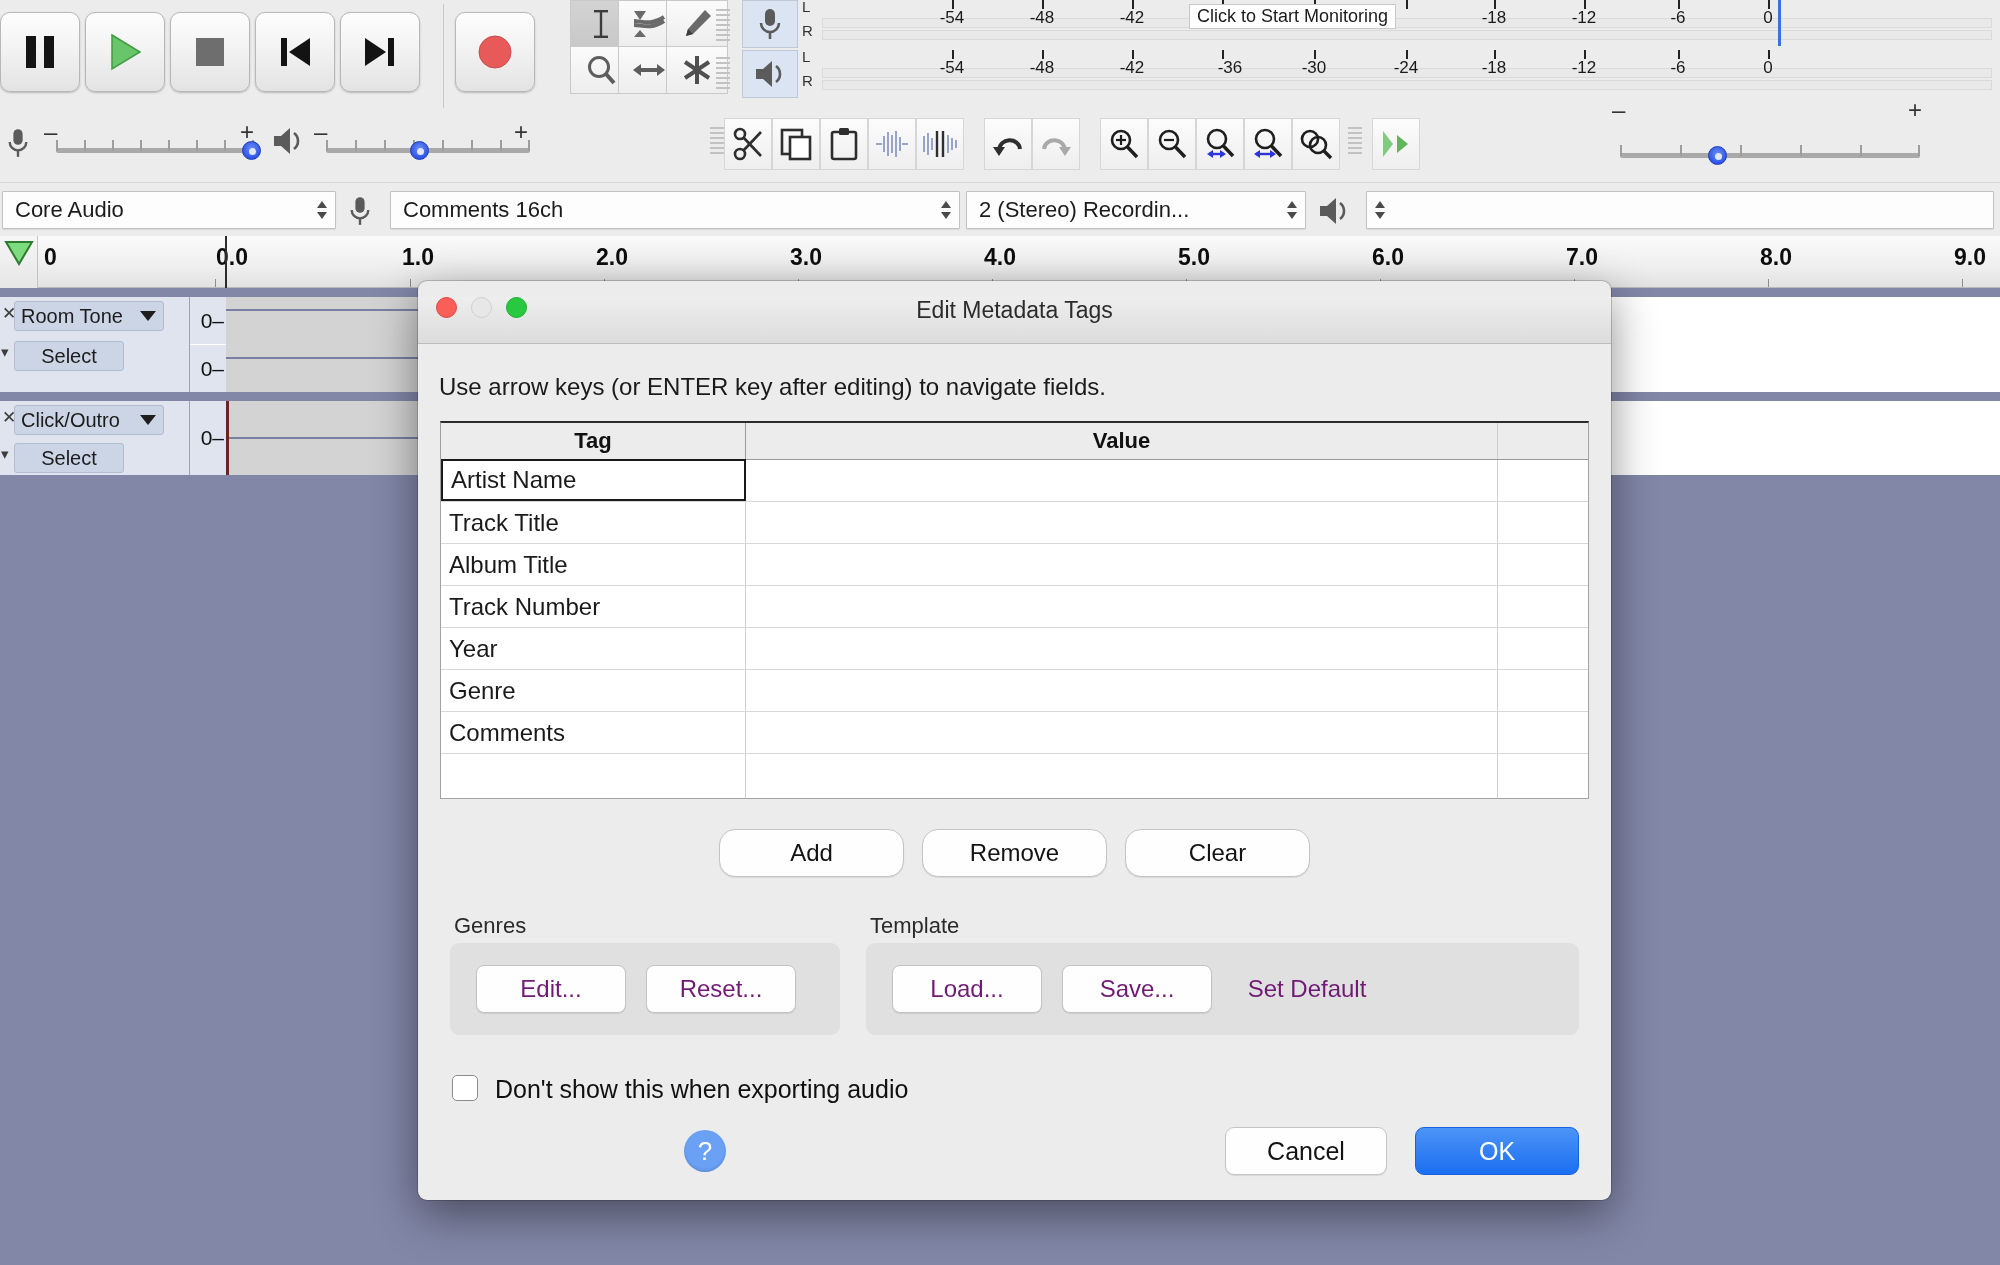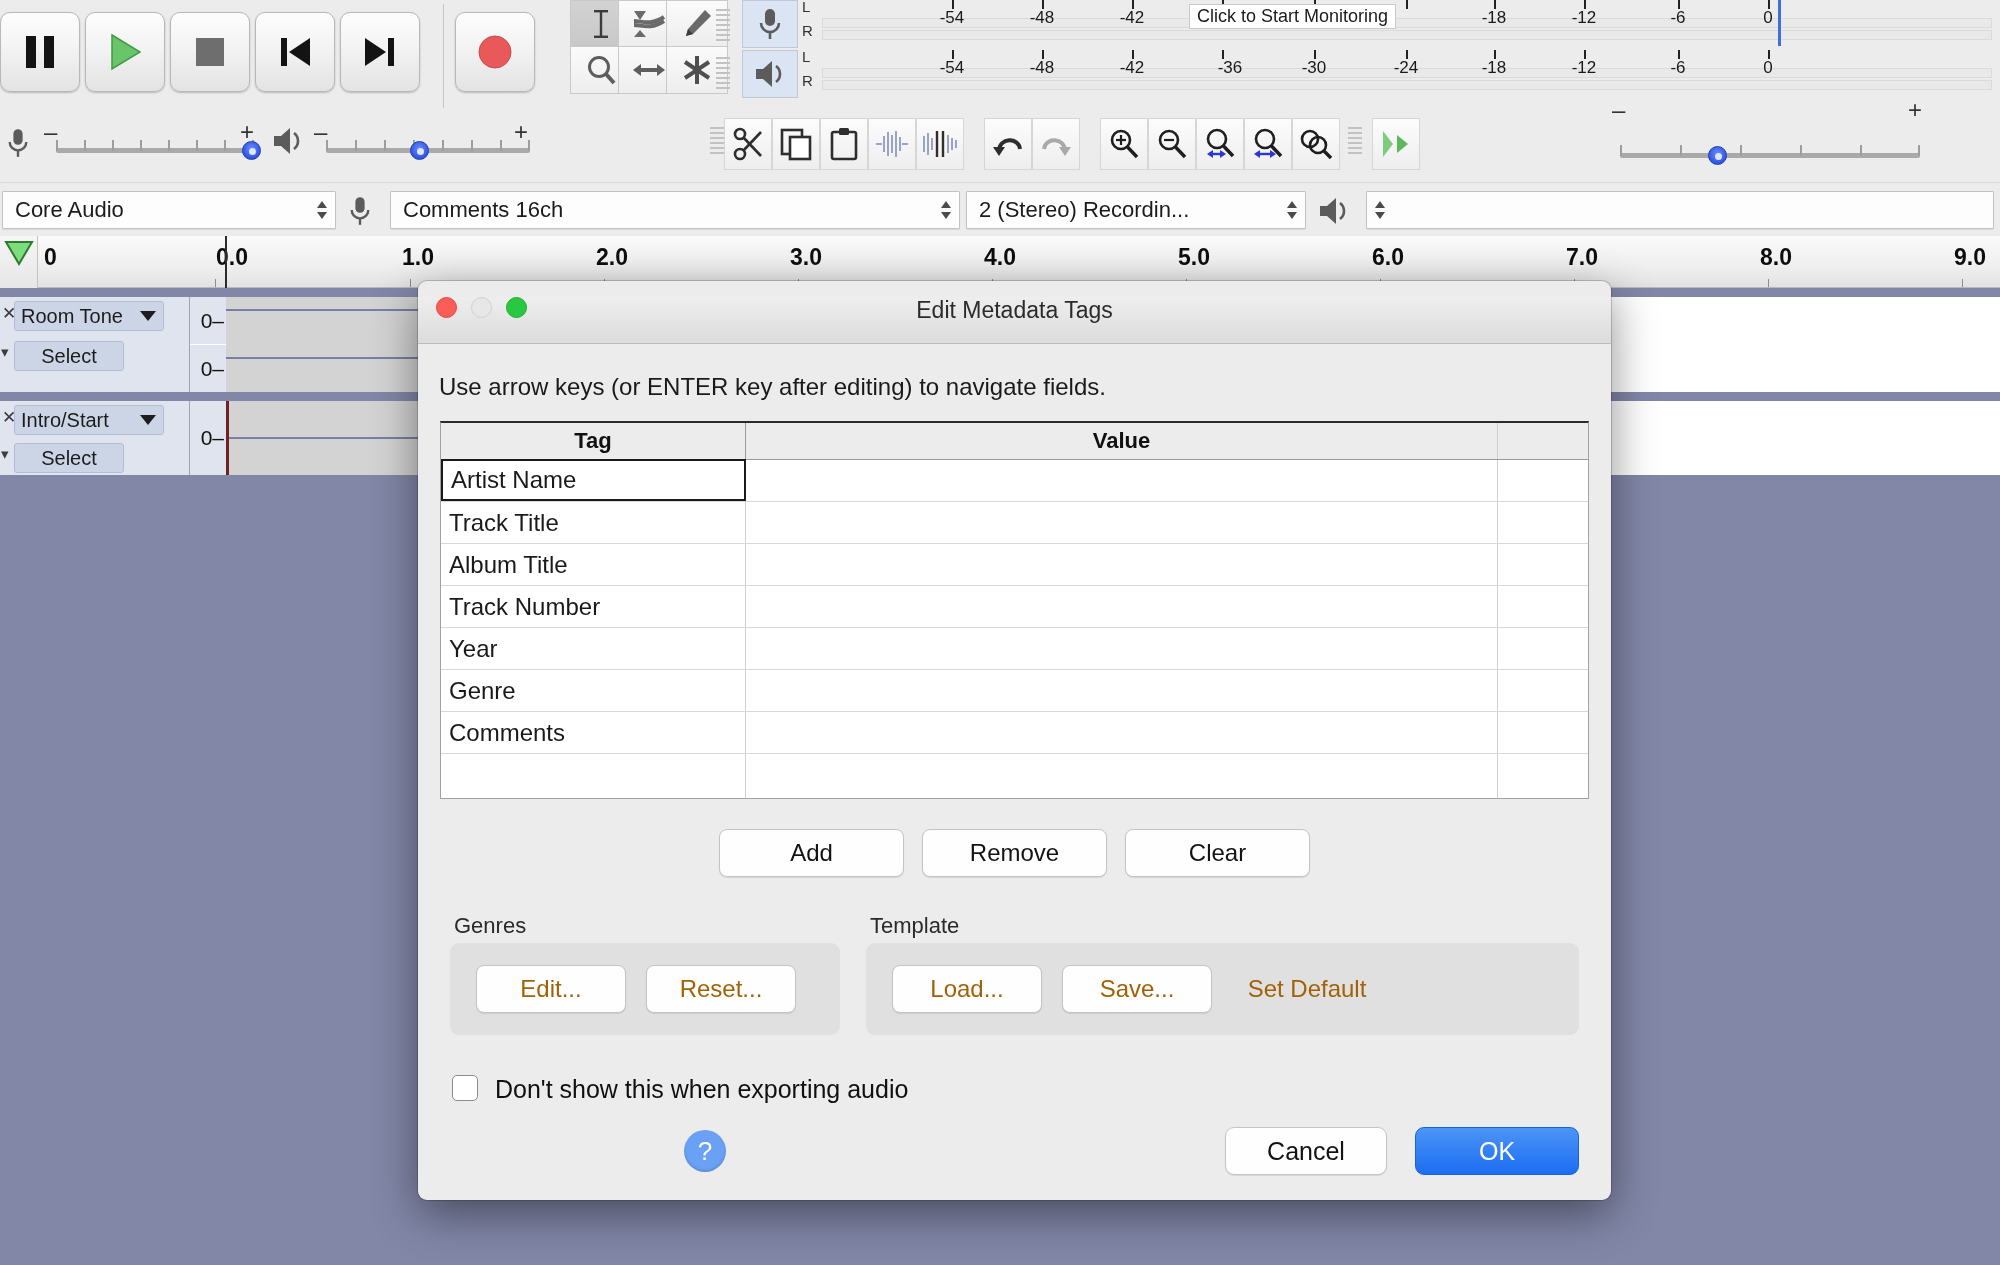--- a/index.html
+++ b/index.html
@@ -217,41 +217,41 @@
   .tt-row .pad { width: 90px; }
   .tt-row.sel .k {
     border: 2px solid #1a1a1a; margin: -1px 0 -1px 0;
     height: 42px;
   }
   .tt-row.empty { height: 44px; border-bottom: none; }
 
   .midbtns { display: flex; justify-content: center; gap: 18px; margin-top: 30px; }
   .mbtn {
     min-width: 185px; height: 48px; background: #fefefe;
-    border: 1px solid #c4c4c4; border-radius: 8px;
+    border: 1px solid #c4c4c4; border-radius: 16px;
     box-shadow: 0 1px 1px rgba(0,0,0,.09);
     font-size: 24px; color: #131313; display:flex; align-items:center; justify-content:center;
     font-family:"Liberation Sans",sans-serif;
   }
 
   .groups { display: flex; gap: 26px; margin: 34px 18px 0 18px; }
   .grp { position: relative; }
   .grp-lbl {
     position: absolute; top: -30px; left: 4px; font-size: 22px; color: #2a2a2a;
     font-family:"Liberation Sans",sans-serif;
   }
   .grp-box {
     background: #e0e0e0; border-radius: 9px; padding: 22px 26px;
     display: flex; gap: 20px; align-items: center;
   }
   .gbtn {
     min-width: 150px; height: 48px; background: #fefefe;
     border: 1px solid #c4c4c4; border-radius: 8px;
     box-shadow: 0 1px 1px rgba(0,0,0,.09);
-    font-size: 24px; color: #a16207; display:flex; align-items:center; justify-content:center;
+    font-size: 24px; color: #701a75; display:flex; align-items:center; justify-content:center;
     font-family:"Liberation Sans",sans-serif;
   }
   .gbtn.flat { background: transparent; border: none; box-shadow: none; }
 
   .chkrow { display: flex; gap: 17px; margin: 40px 0 0 20px; }
   .chk {
     width: 26px; height: 26px; background: #fff;
     border: 1px solid #8c8c8c; border-radius: 5px;
   }
   .chk-lbl { font-size: 25px; color: #101010; font-family:"Liberation Sans",sans-serif;}
@@ -754,21 +754,21 @@
         <div class="wave-blank" style="left:1144px; top:0; right:0; bottom:0; background:#ffffff;"></div>
       </div>
     </div>
 
     <div class="track-sep" style="top:104px;"></div>
 
     <div class="track" style="top:113px; height:74px;">
       <div class="track-panel">
         <span class="tk-close">✕</span>
         <div class="tk-name">
-          <span class="cap">Intro/Start</span>
+          <span class="cap">Click/Outro</span>
           <svg width="18" height="12" viewBox="0 0 18 12">
               <polygon points="1,1 17,1 9,11" fill="#1d1d1d"></polygon>
             </svg>
         </div>
         <span class="tk-smallarrow" style="top:44px;">▾</span>
         <div class="tk-select" style="top:42px;">
           <span>Select</span>
         </div>
       </div>
       <div class="vruler" style="height:74px; top:0;">

